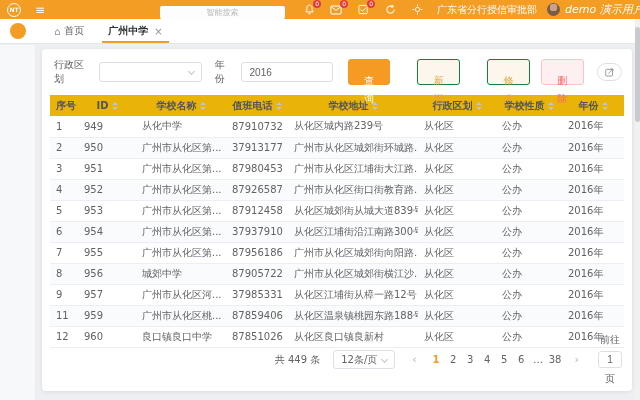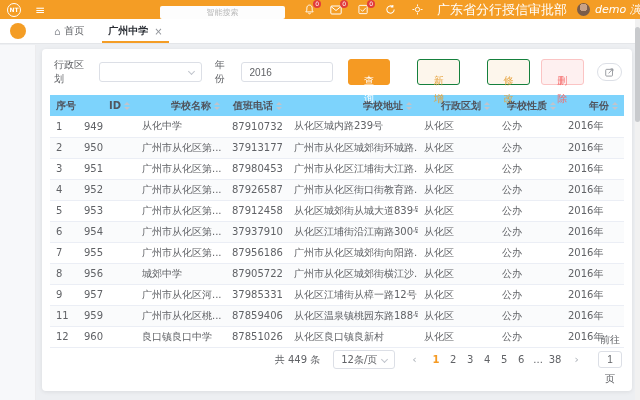--- a/index.html
+++ b/index.html
@@ -16,21 +16,21 @@
   .searchwrap { margin-left:115px; }
   .searchwrap input { width:125px; height:13px; border:0; border-radius:2px;
     background:#FDFDFD; font-size:8px; text-align:center; color:#999; outline:none; }
   .searchwrap input::placeholder { color:#B9B9B9; }
   .ticons { display:flex; align-items:center; gap:15px; margin-left:18px; }
   .ticon { position:relative; width:12px; height:12px; display:flex;
     align-items:center; justify-content:center; cursor:pointer; }
   .badge { position:absolute; top:-4px; right:-6px; min-width:8px; height:8px;
     background:#E23B3B; border-radius:4px; font-size:6px; line-height:8px;
     text-align:center; color:#fff; padding:0 1px; }
-  .dept { font-size:13px; margin-left:14px; white-space:nowrap; }
+  .dept { font-size:10px; margin-left:14px; white-space:nowrap; }
   .avatar { width:13px; height:13px; border-radius:50%; margin-left:10px; flex:none;
     background:radial-gradient(circle at 50% 35%, #C9A287 0 35%, #7A5C49 36% 100%); }
   .uname { font-size:11px; margin-left:5px; white-space:nowrap;font-style:italic; }
   .uchev { width:4px; height:4px; border-right:1px solid #fff; border-bottom:1px solid #fff;
     transform:rotate(45deg); margin:-2px 0 0 4px; }
   .logout { font-size:9px; margin-left:14px; cursor:pointer; }
 
   
   .tabbar { height:25px; background:#fff; border-bottom:1px solid #E4E6E9;
     display:flex; align-items:stretch; position:relative; }
@@ -65,22 +65,22 @@
   .btn-primary { background:#F59A23; border:1px solid #F59A23; color:#fff; margin-left:8px; }
   .btn-warn  { background:#FDF6EC; border:1px solid #15803d; color:#E6A23C; margin-left:20px;text-align:center; }
   .btn-danger{ background:#FEF0F0; border:1px solid #FBC4C4; color:#F56C6C; margin-left:4px; }
   .btn-export{ width:27px; height:18px; border:1px solid #DCDFE6; border-radius:9px;
     background:#fff; color:#909399; display:flex; align-items:center;
     justify-content:center; margin-left:6px; cursor:pointer; }
 
   
   table { border-collapse:collapse; table-layout:fixed; width:574px; margin:2px 8px 0 8px;
     font-size:10px; }
-  thead th { background:#7dd3fc; height:21px; color:#51555E; font-weight:bold;
-    text-align:right; padding:0 6px; white-space:nowrap; overflow:hidden; }
+  thead th { background:#eab308; height:21px; color:#51555E; font-weight:bold;
+    text-align:center; padding:0 6px; white-space:nowrap; overflow:hidden; }
   .caret { display:inline-block; vertical-align:middle; margin-left:3px; }
   .caret b,.caret i { display:block; width:0; height:0;
     border-left:3px solid transparent; border-right:3px solid transparent; }
   .caret b { border-bottom:3px solid #C0C4CC; margin-bottom:2px; }
   .caret i { border-top:3px solid #C0C4CC; }
   tbody td { height:21px; padding:0 6px; color:#606266; border-bottom:1px solid #EBEEF5;
     white-space:nowrap; overflow:hidden; }
   tbody tr:nth-child(even) { background:#FAFBFC; }
   td.id-cell { padding-right:12px; }
 

